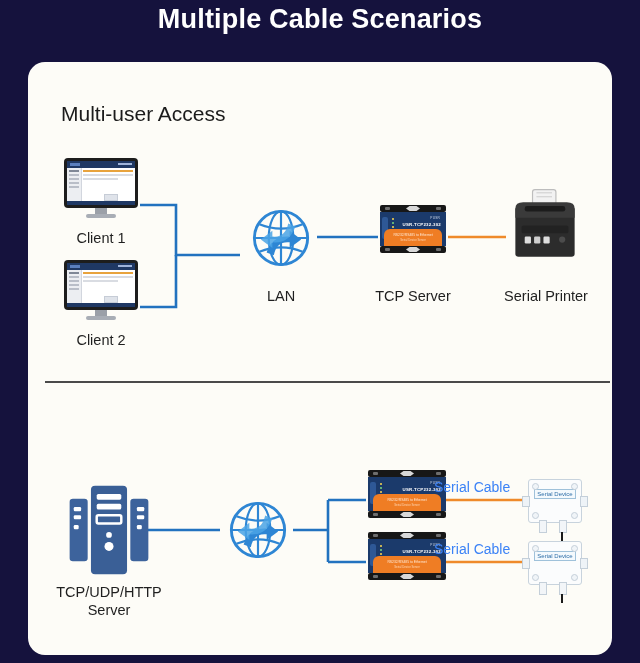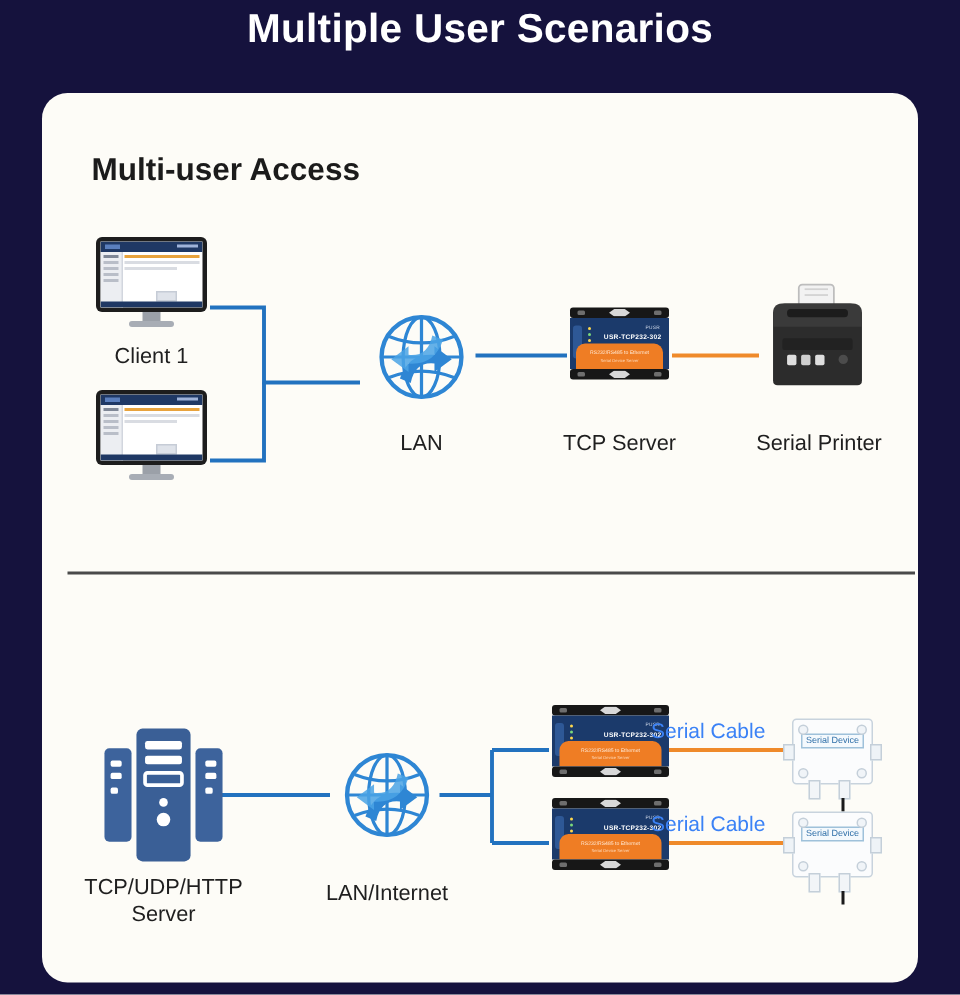--- a/index.html
+++ b/index.html
@@ -21,21 +21,21 @@
   .card{
     position:absolute;left:28px;top:62px;
     width:584px;height:593px;
     background:#fdfcf7;
     border-radius:17px;
   }
   .section-title{
     position:absolute;
     color:#1b1b1b;
     font-size:21px;
-    font-weight:bold;
+    font-weight:normal;
   }
   #sec1-title{left:33px;top:40px;}
   #sec2-title{left:33px;top:362px;}
   .divider{
     position:absolute;left:17px;top:319px;
     width:565px;height:0;
     border-top:2px solid #4a4a4a;
   }
   .node-label{
     position:absolute;
@@ -126,21 +126,21 @@
   .sdev-tab{position:absolute;width:6px;height:9px;background:#eef3f7;border:1px solid #c4cfd9;}
   .sdev-pin{position:absolute;bottom:-11px;width:6px;height:11px;background:#f2f5f8;border:1px solid #c4cfd9;}
   .sdev-wire{position:absolute;bottom:-19px;width:2px;height:9px;background:#1a1a1a;}
   .cable-label{
     position:absolute;color:#3b82f6;font-size:14px;
   }
 </style>
 </head>
 <body>
 
-<div class="page-title">Multiple User Scenarios</div>
+<div class="page-title">Multiple Cable Scenarios</div>
 
 <div class="card">
 
   <svg class="wires">
 
     <path d="M112 143 L148 143 L148 193 L212 193" fill="none" stroke="#2272bf" stroke-width="2.6"></path>
 
     <path d="M112 245 L148 245 L148 193" fill="none" stroke="#2272bf" stroke-width="2.6"></path>
 
     <line x1="289" y1="175" x2="350" y2="175" stroke="#2272bf" stroke-width="2.6"></line>
@@ -201,20 +201,21 @@
           <div class="mon-line"></div>
           <div class="mon-line sh"></div>
           <div class="mon-btn"></div>
         </div>
         <div class="mon-bottombar"></div>
       </div>
     </div>
     <div class="mon-neck"></div>
     <div class="mon-base"></div>
   </div>
+  <div class="node-label" style="left:16px;top:269px;width:114px;">Client 2</div>
 
   <div class="globe" style="left:217px;top:140px;">
     <svg width="72" height="72" viewBox="0 0 100 100">
       <circle cx="50" cy="50" r="37" fill="none" stroke="#2e86d4" stroke-width="4"></circle>
       <ellipse cx="50" cy="50" rx="17" ry="37" fill="none" stroke="#2e86d4" stroke-width="3"></ellipse>
       <line x1="13" y1="50" x2="87" y2="50" stroke="#2e86d4" stroke-width="3"></line>
       <path d="M20 31 Q50 43 80 31" fill="none" stroke="#2e86d4" stroke-width="3"></path>
       <path d="M20 69 Q50 57 80 69" fill="none" stroke="#2e86d4" stroke-width="3"></path>
       <line x1="50" y1="13" x2="50" y2="87" stroke="#2e86d4" stroke-width="3"></line>
       <path d="M30 70 Q38 46 62 48 L62 40 L78 52 L62 64 L62 56 Q44 54 40 74 Z" fill="#2e86d4"></path>
@@ -290,21 +291,20 @@
       <circle cx="50" cy="50" r="37" fill="none" stroke="#2e86d4" stroke-width="4"></circle>
       <ellipse cx="50" cy="50" rx="17" ry="37" fill="none" stroke="#2e86d4" stroke-width="3"></ellipse>
       <line x1="13" y1="50" x2="87" y2="50" stroke="#2e86d4" stroke-width="3"></line>
       <path d="M20 31 Q50 43 80 31" fill="none" stroke="#2e86d4" stroke-width="3"></path>
       <path d="M20 69 Q50 57 80 69" fill="none" stroke="#2e86d4" stroke-width="3"></path>
       <line x1="50" y1="13" x2="50" y2="87" stroke="#2e86d4" stroke-width="3"></line>
       <path d="M30 70 Q38 46 62 48 L62 40 L78 52 L62 64 L62 56 Q44 54 40 74 Z" fill="#2e86d4"></path>
       <path d="M70 34 Q62 58 38 56 L38 64 L22 52 L38 40 L38 48 Q56 50 60 30 Z" fill="#4aa3e5" opacity="0.85"></path>
     </svg>
   </div>
-  <div class="node-label" style="left:180px;top:525px;width:100px;">LAN/Internet</div>
 
   <div class="conv" style="left:340px;top:408px;width:78px;">
     <div class="conv-rail">
         <span class="mid"></span>
       </div>
     <div class="conv-body">
       <div class="conv-db"></div>
       <div class="conv-led" style="top:6px;background:#ffd84d;"></div>
       <div class="conv-led" style="top:10px;background:#7bd97b;"></div>
       <div class="conv-led" style="top:14px;background:#ffd84d;"></div>

